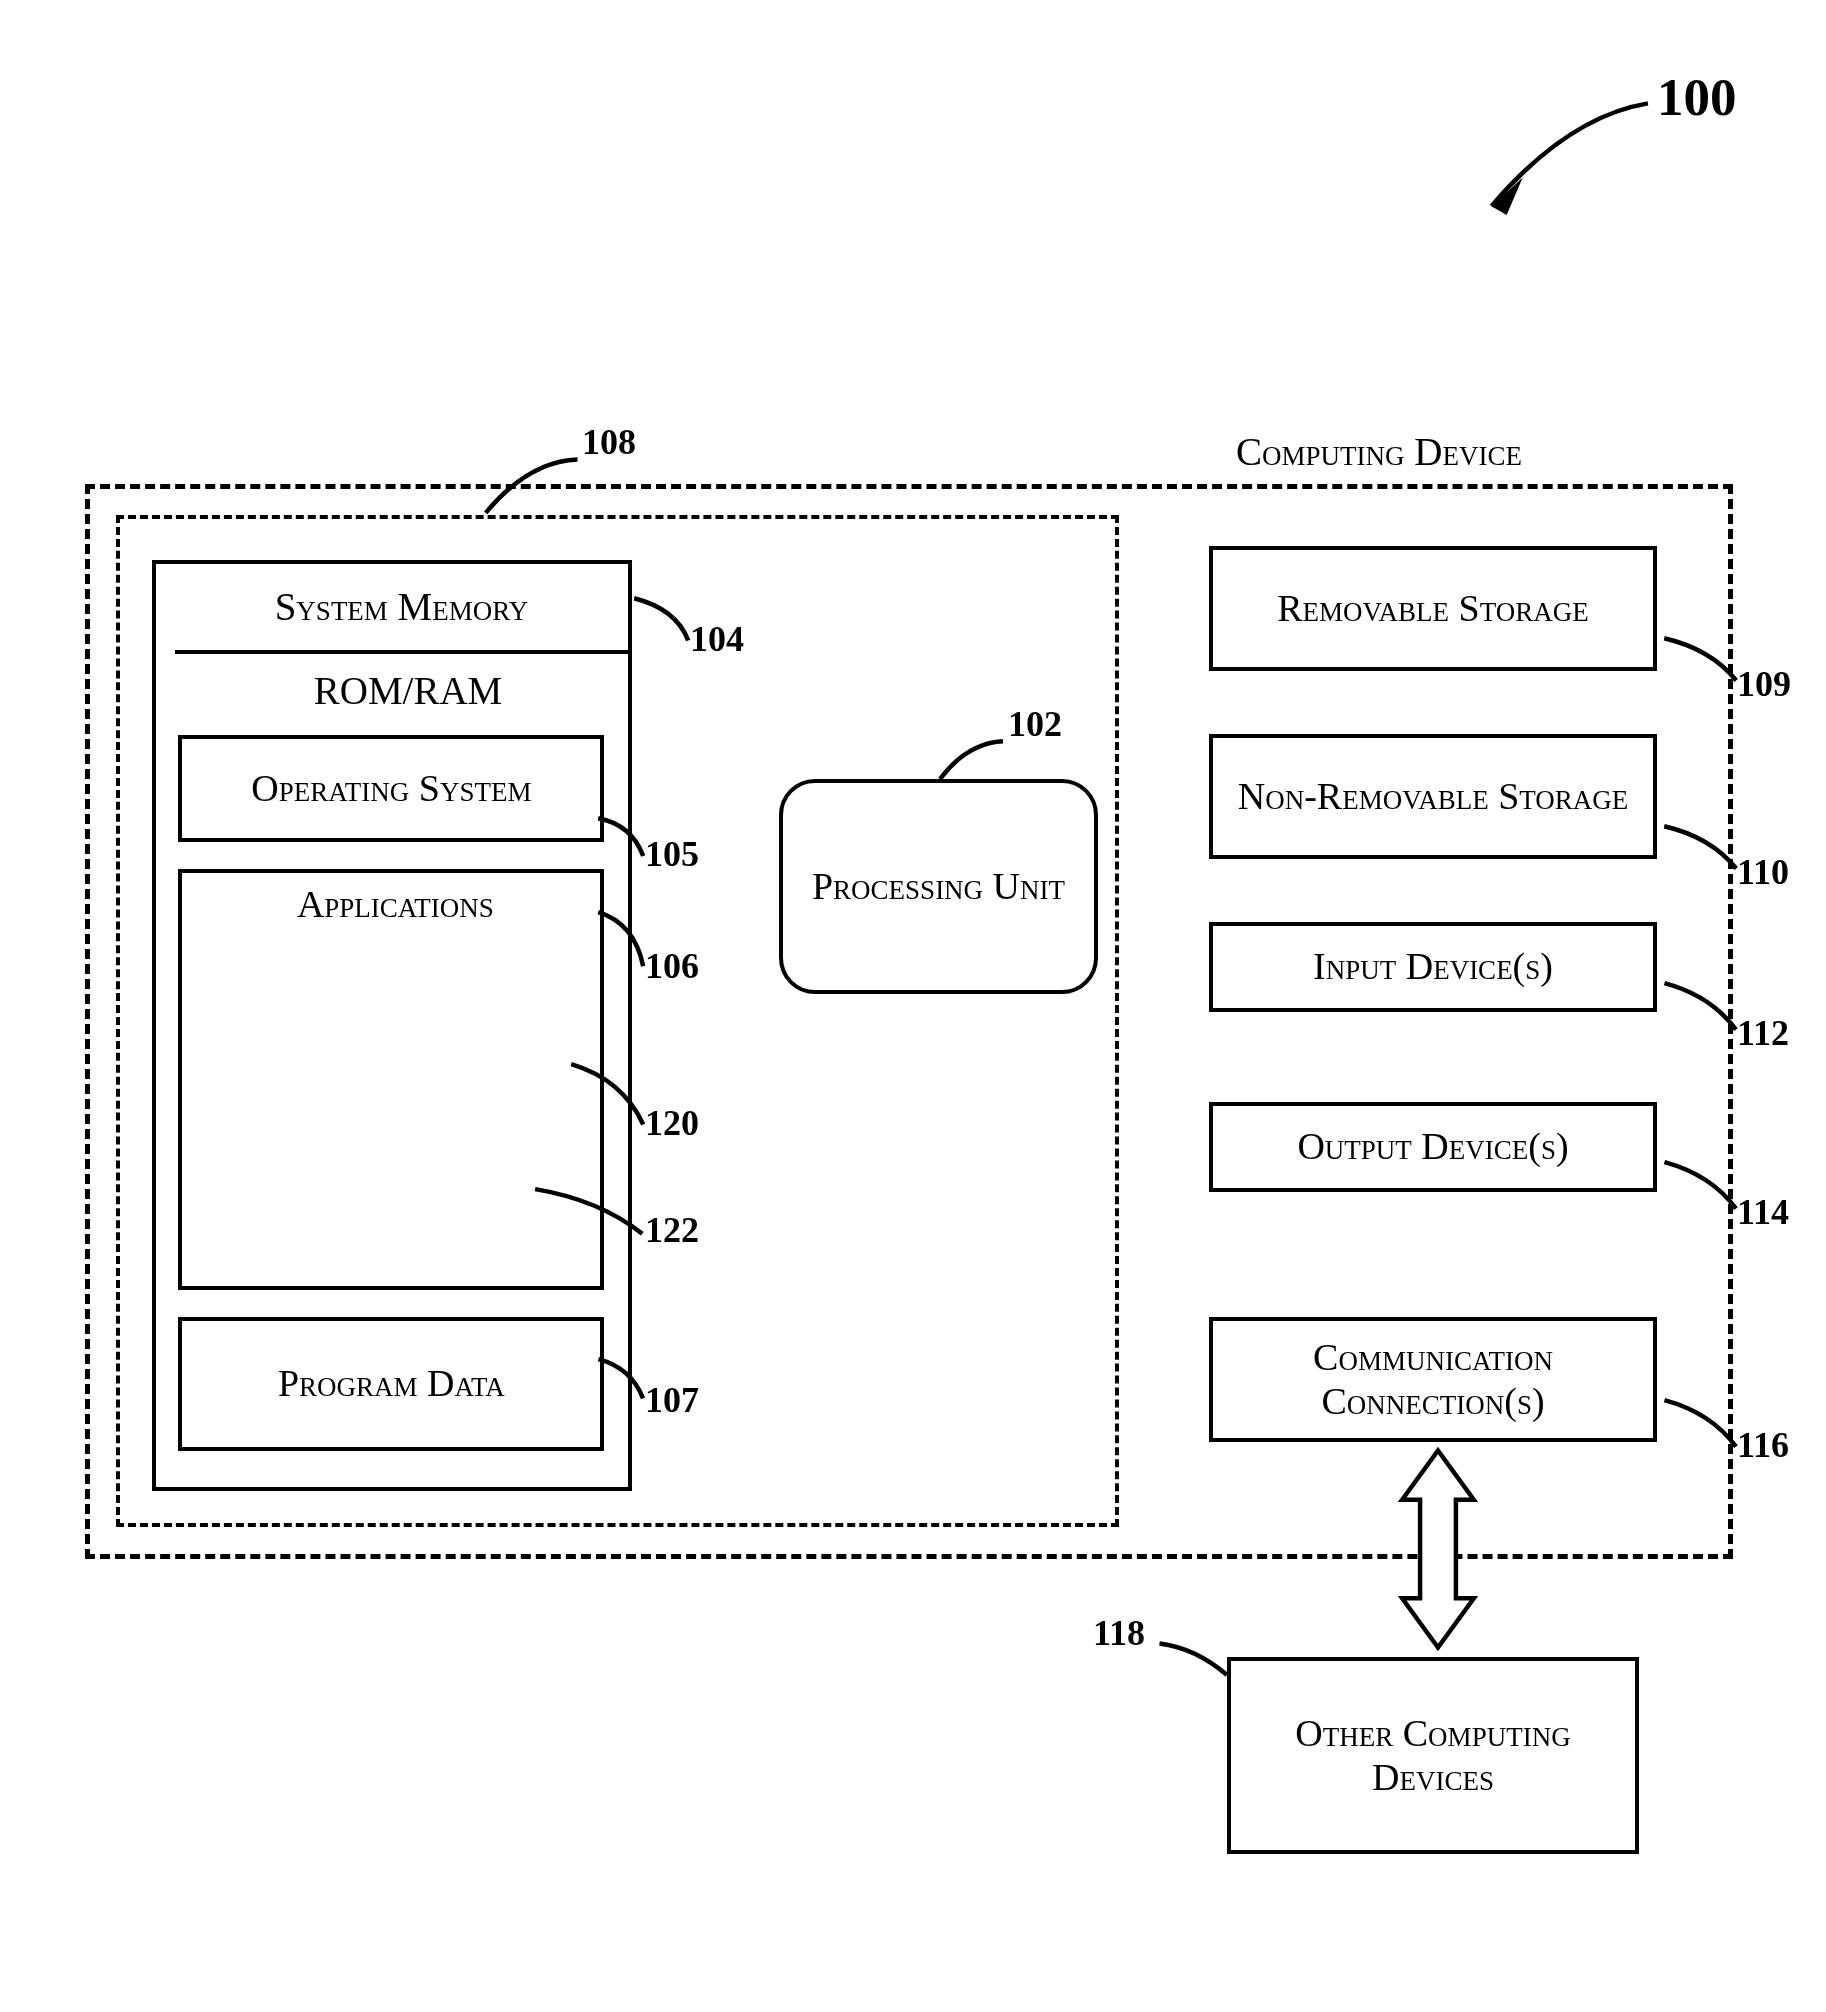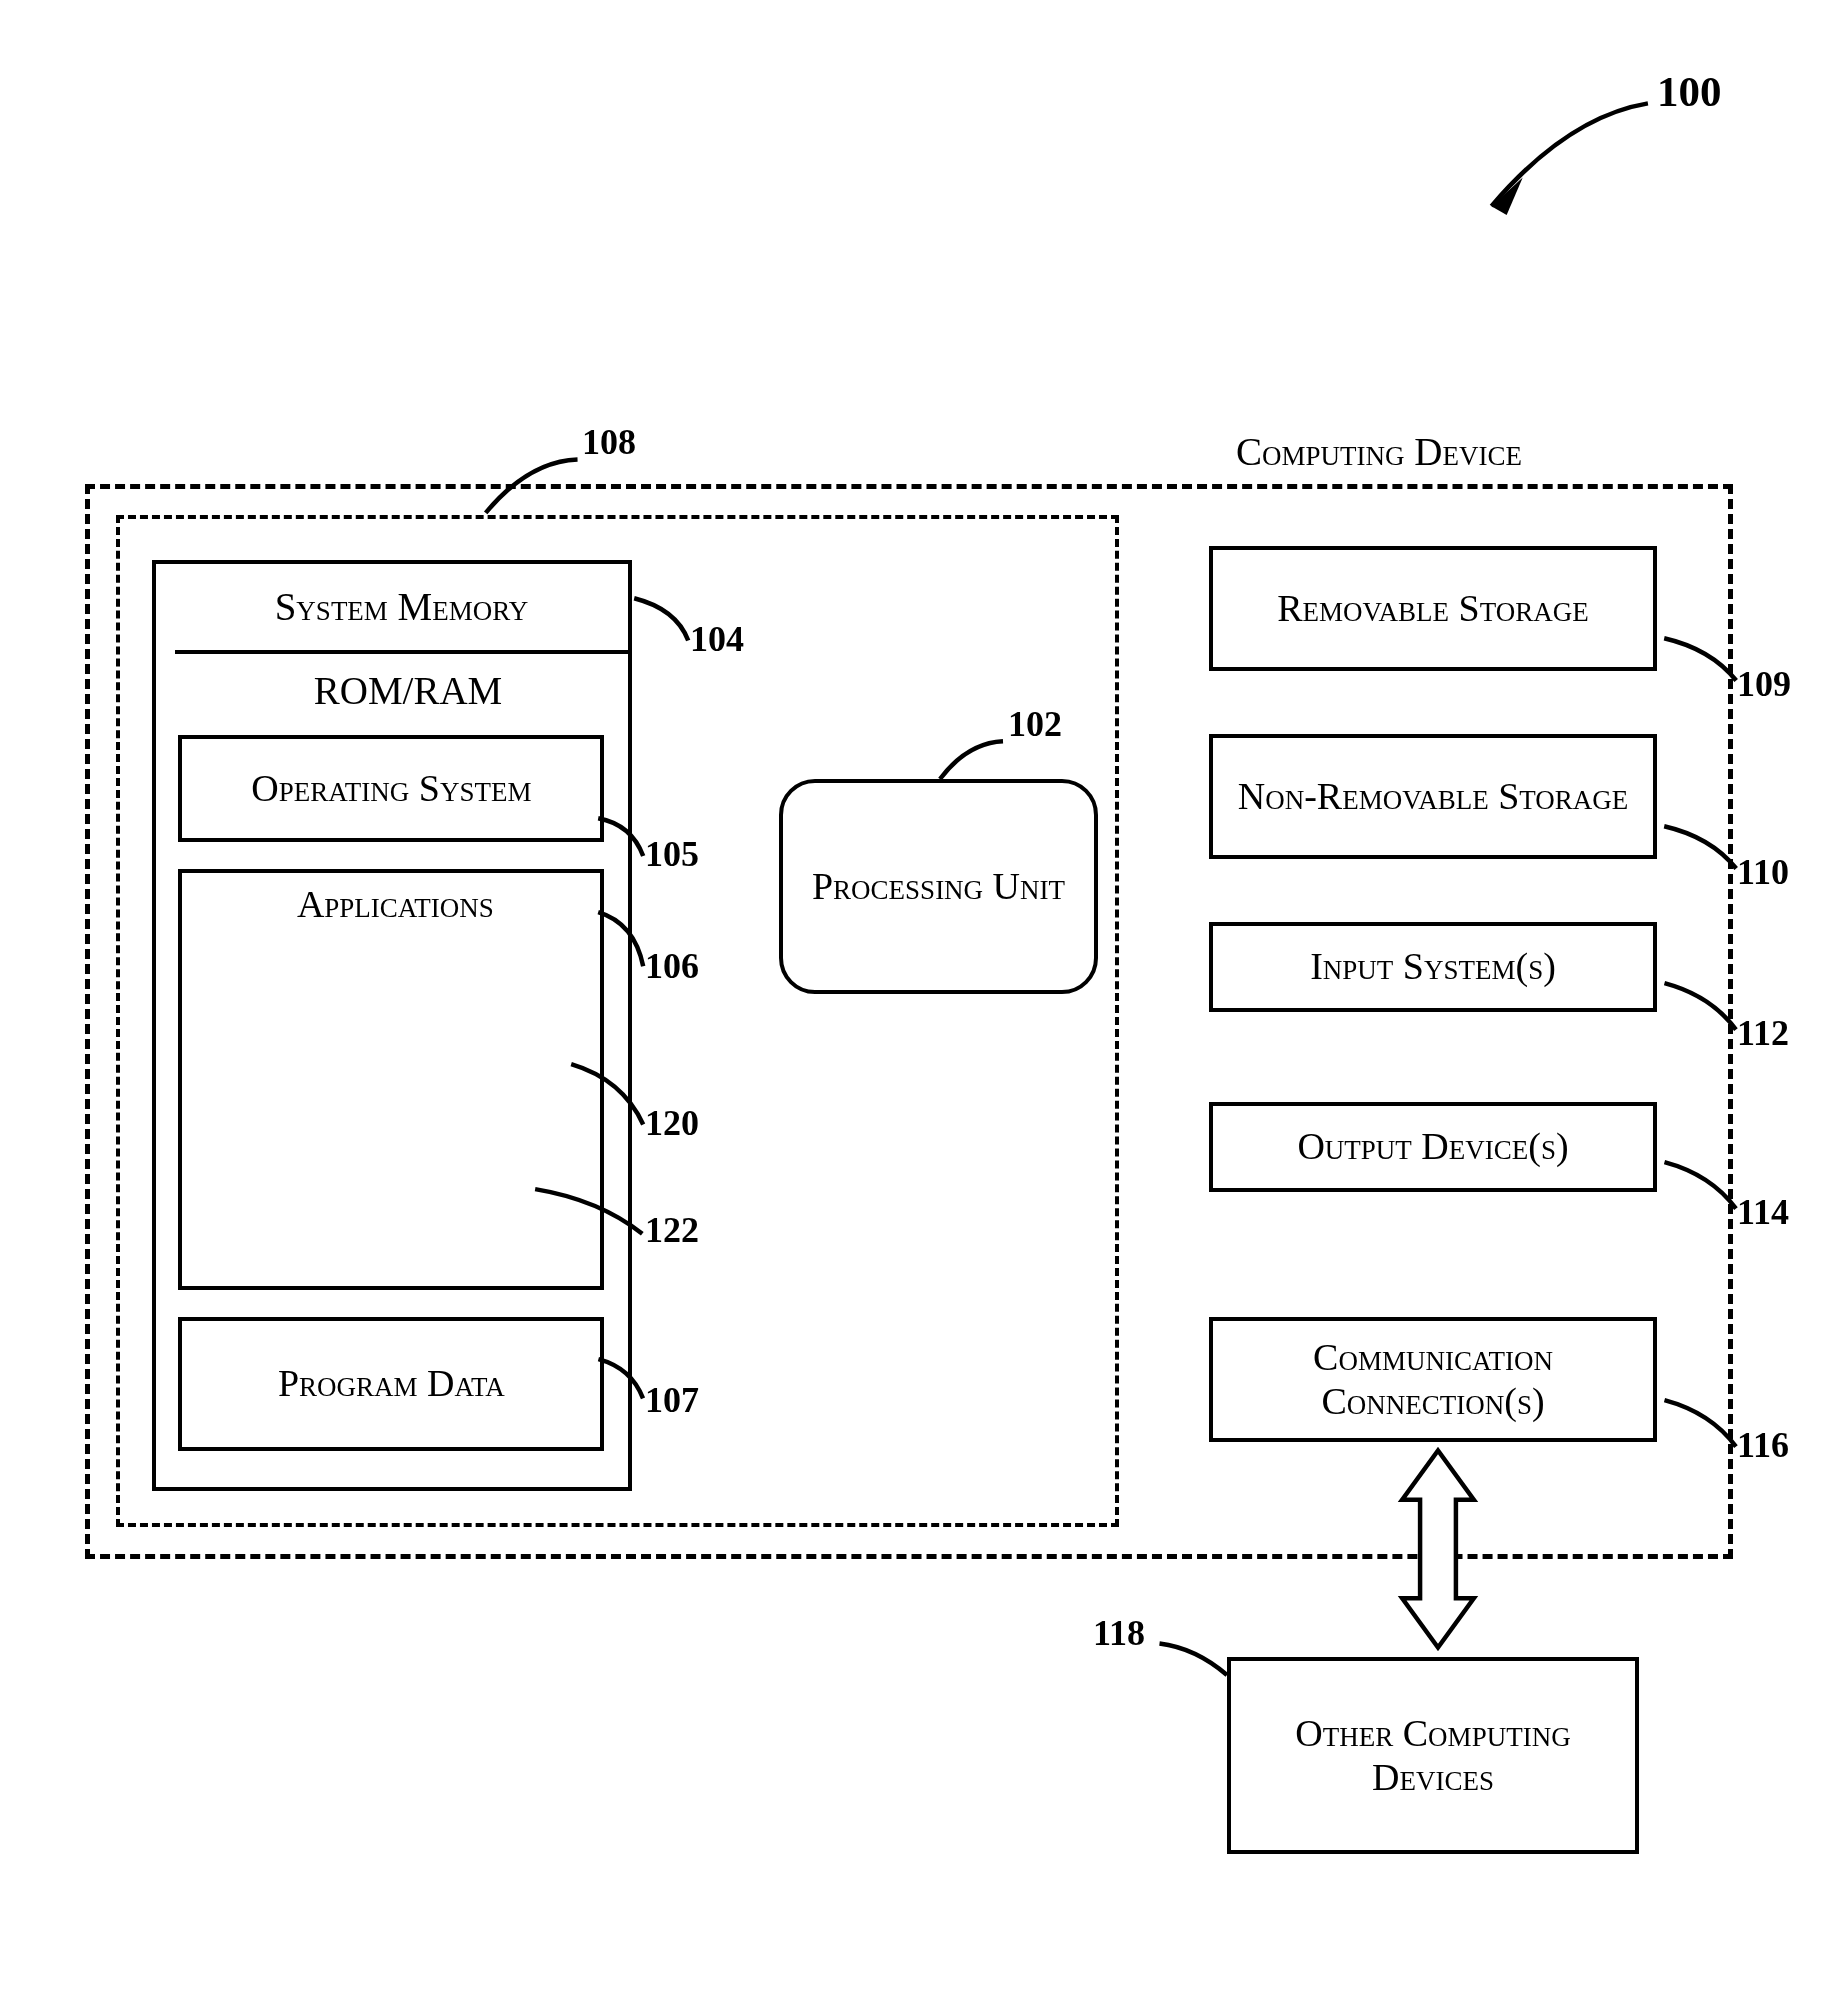--- a/index.html
+++ b/index.html
@@ -85,21 +85,21 @@
   .darrow {
     position:absolute;
   }
   .darrow path { fill:#fff; stroke:#000; stroke-width:5; }
 </style>
 </head>
 <body>
 
 <div class="canvas">
 
-  <div class="ref" style="left:1657px; top:67px; font-size:43px;">100</div>
+  <div class="ref" style="left:1657px; top:67px; font-size:53px;">100</div>
   <svg class="leader" style="left:1460px; top:81px; width:197px; height:152px;" viewBox="0 0 220 170" width="197" height="152">
     <path d="M210,25 Q120,40 35,140"></path>
     <polygon class="arrowhead" points="35,140 70,108 52,150"></polygon>
   </svg>
 
   <div class="sc t-lg" style="position:absolute; left:1146px; top:430px; width:466px; text-align:center;">Computing Device</div>
 
   <div class="box dashed" style="left:85px; top:484px; width:1648px; height:1075px; border-width:5.4px;"></div>
 
   <div class="box dashed" style="left:116px; top:515px; width:1003px; height:1012px;"></div>
@@ -178,21 +178,21 @@
 
   <div class="box" style="left:1209px; top:734px; width:448px; height:125px;">
     <div class="label sc t-md">Non-Removable Storage</div>
   </div>
   <div class="ref" style="left:1737px; top:851px;">110</div>
   <svg class="leader" style="left:1657px; top:819px; width:90px; height:63px;" viewBox="0 0 100 70" width="90" height="63">
     <path d="M8,8 Q60,20 88,55"></path>
   </svg>
 
   <div class="box" style="left:1209px; top:922px; width:448px; height:90px;">
-    <div class="label sc t-md">Input System(s)</div>
+    <div class="label sc t-md">Input Device(s)</div>
   </div>
   <div class="ref" style="left:1737px; top:1012px;">112</div>
   <svg class="leader" style="left:1657px; top:976px; width:90px; height:67px;" viewBox="0 0 100 75" width="90" height="67">
     <path d="M8,8 Q60,22 88,60"></path>
   </svg>
 
   <div class="box" style="left:1209px; top:1102px; width:448px; height:90px;">
     <div class="label sc t-md">Output Device(s)</div>
   </div>
   <div class="ref" style="left:1737px; top:1191px;">114</div>

